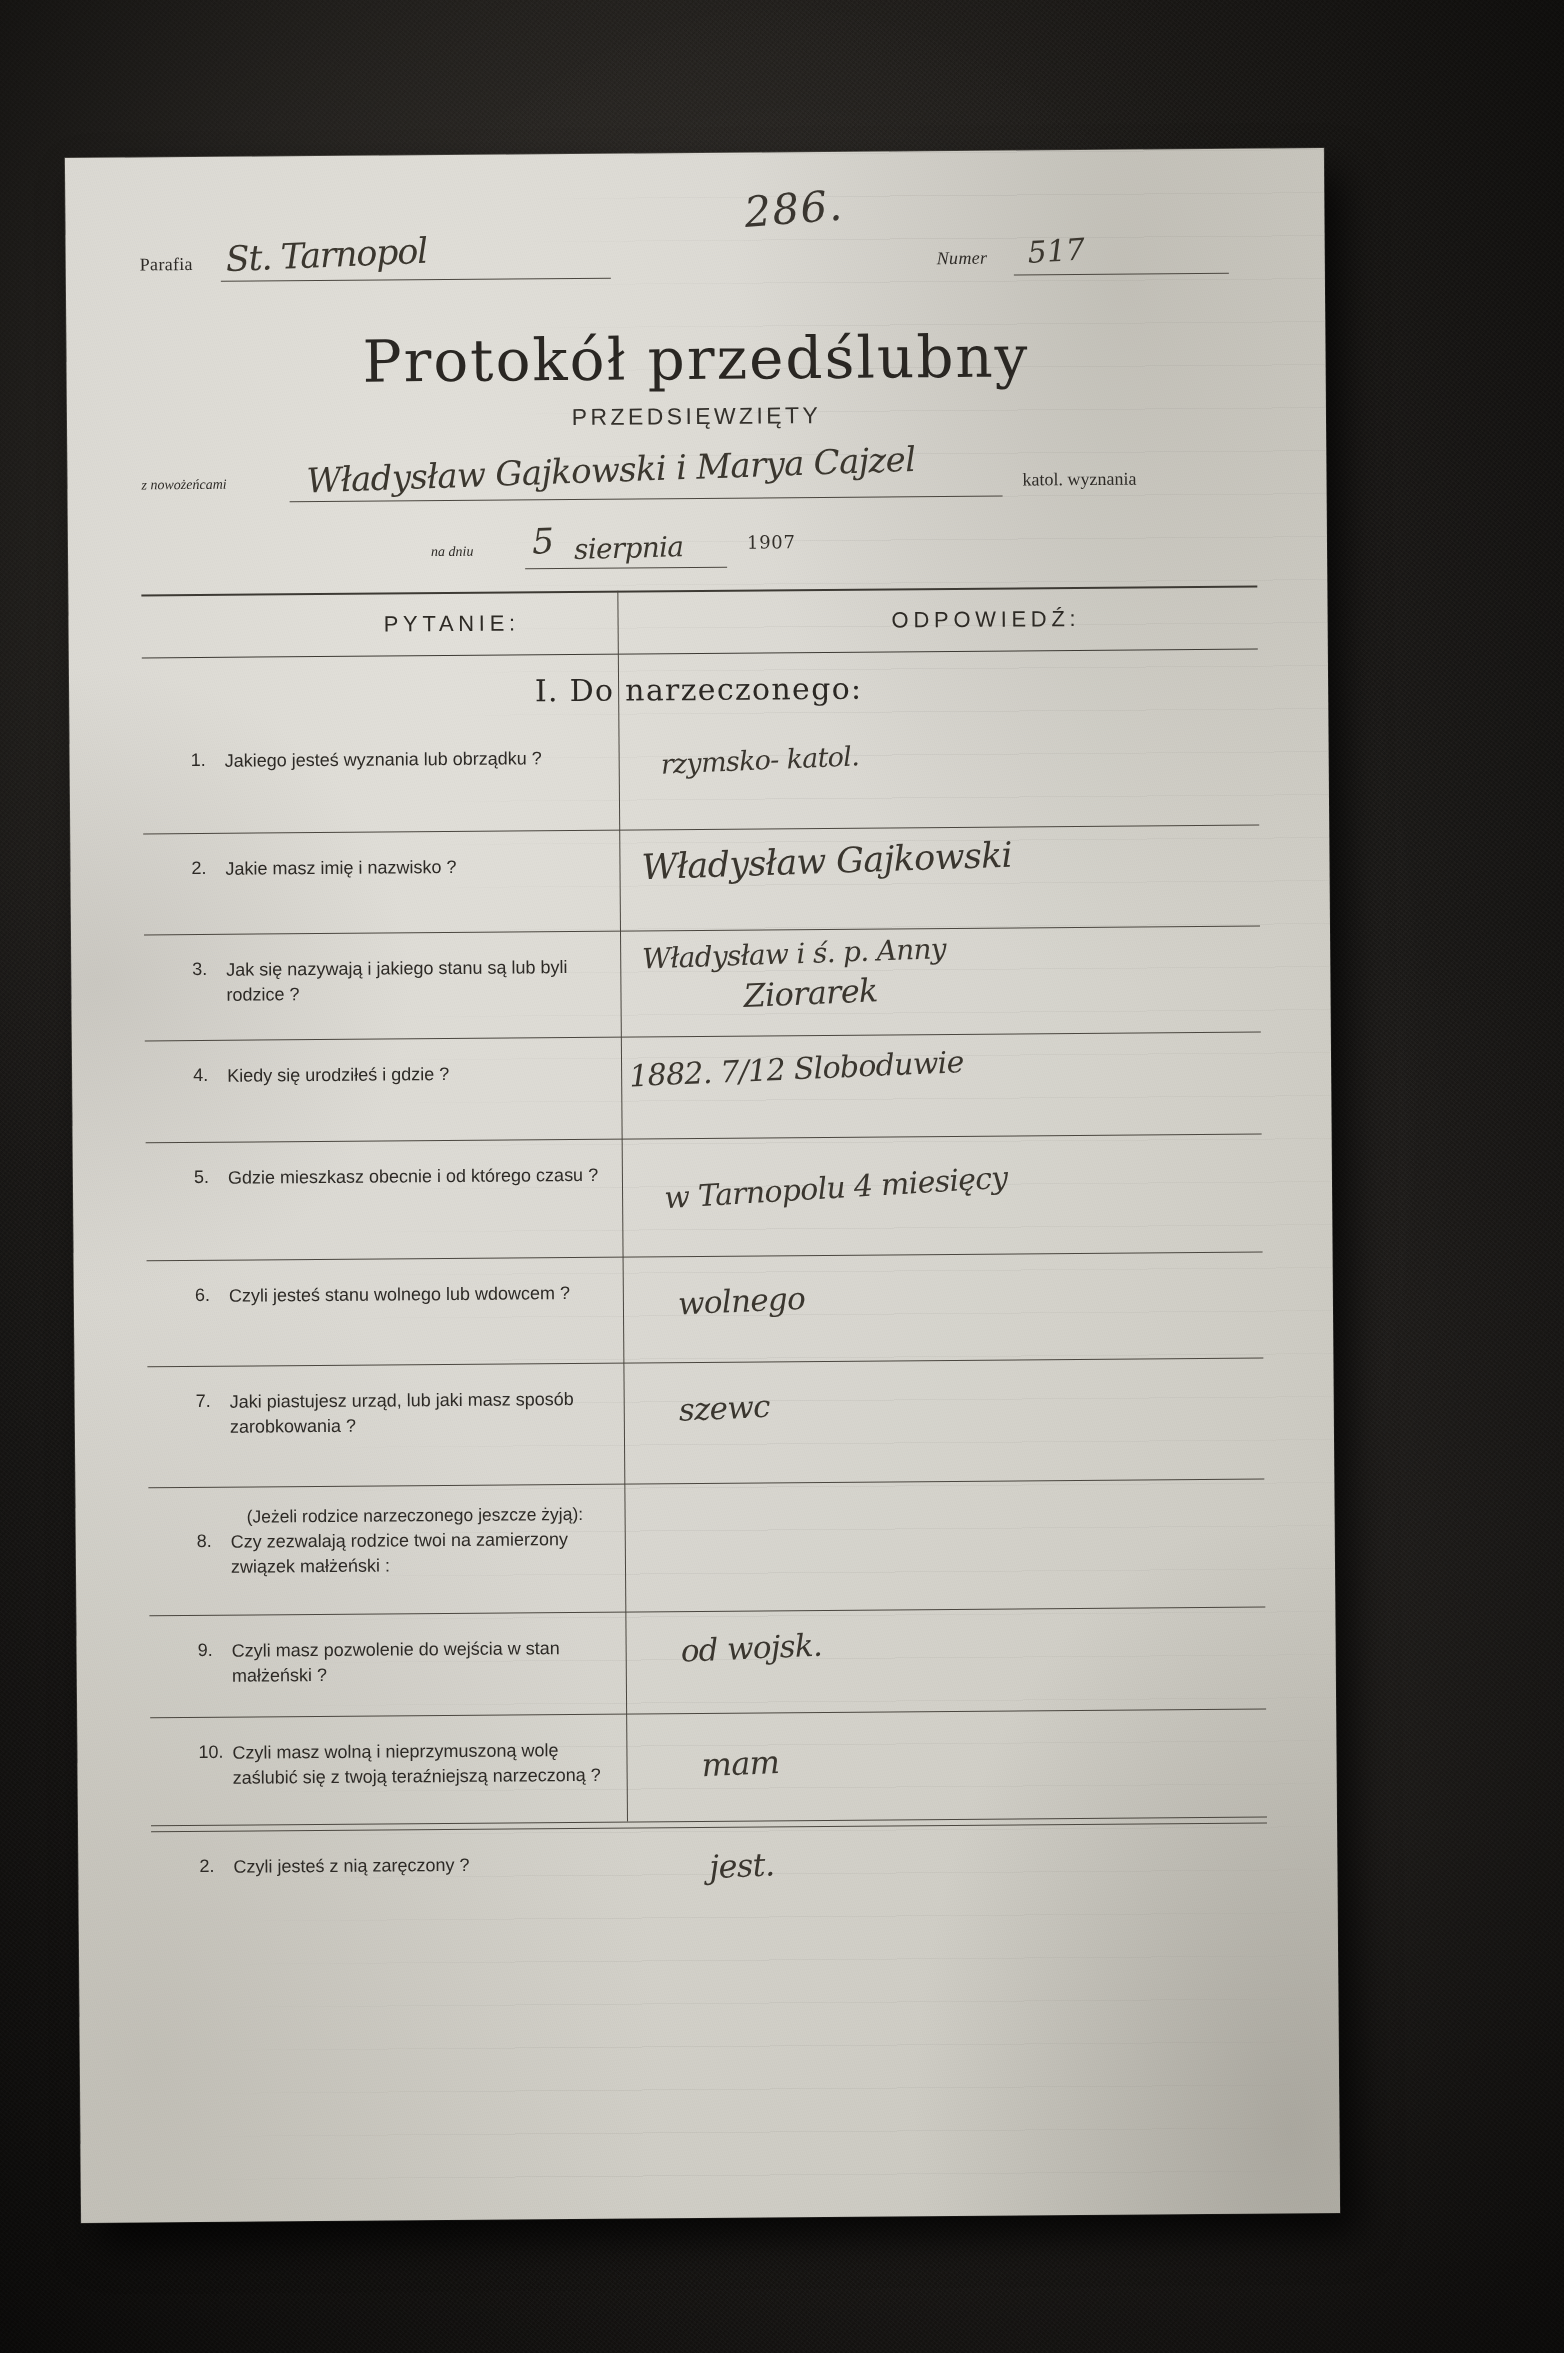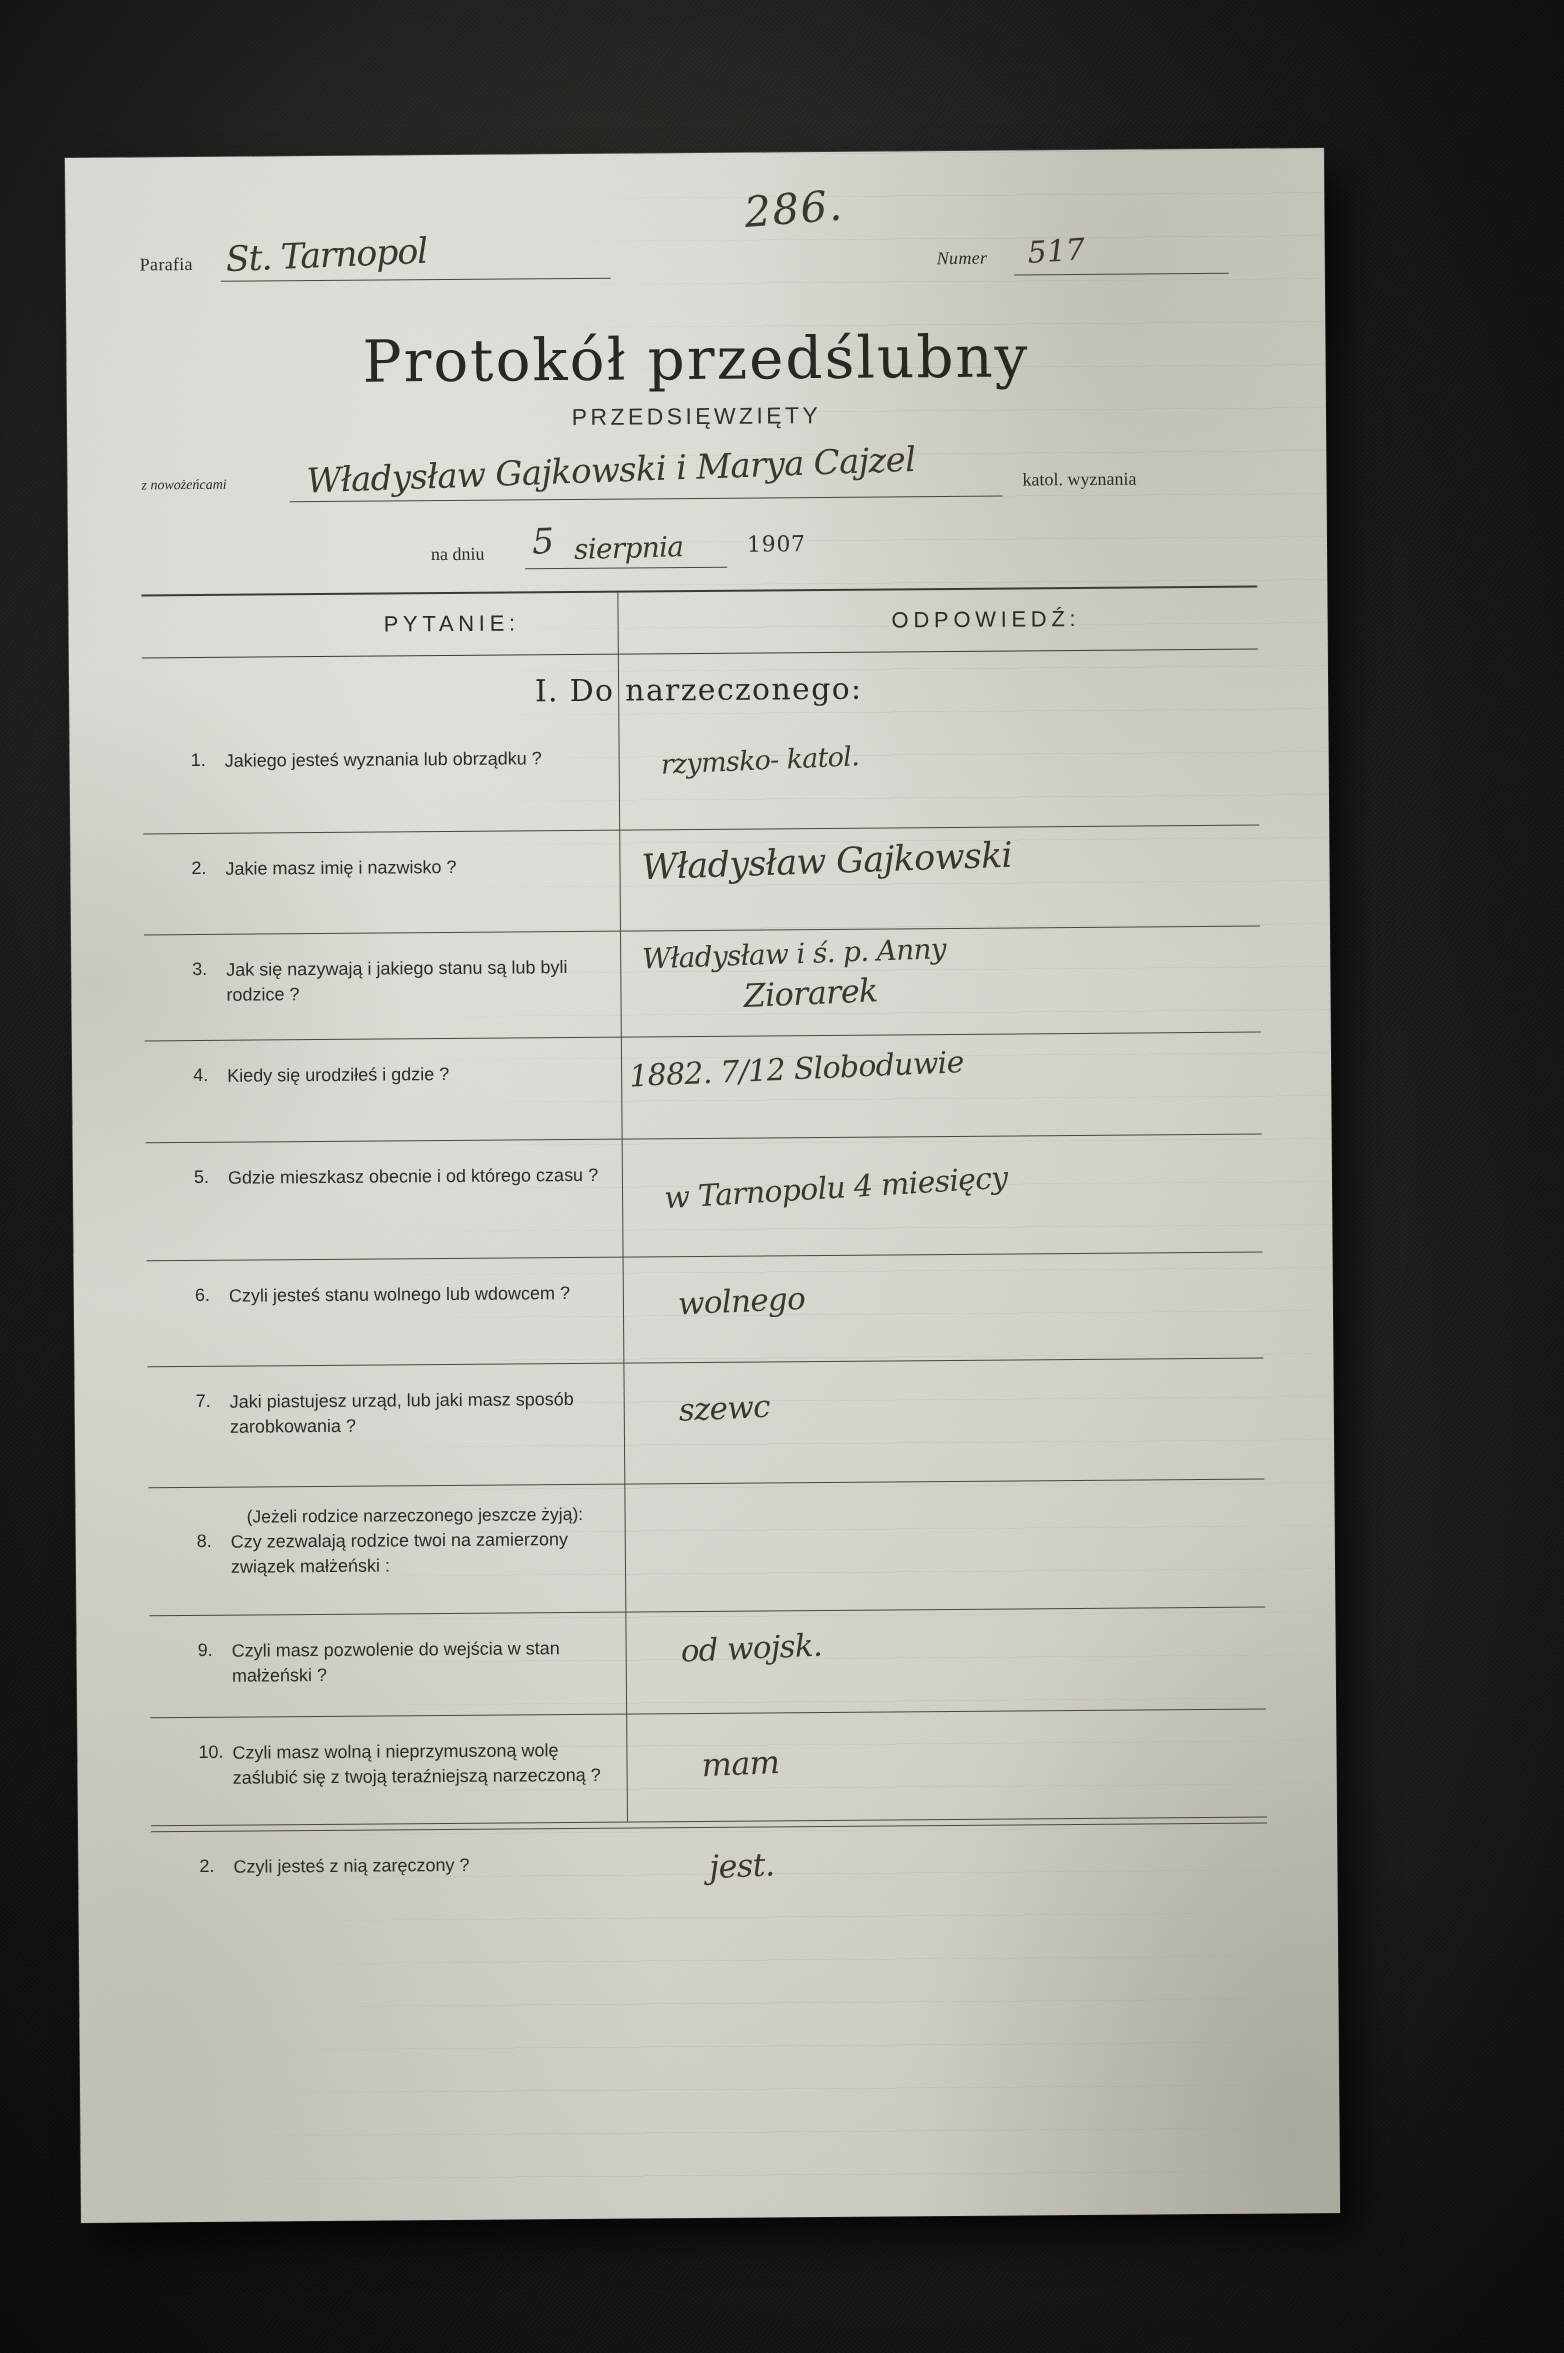--- a/index.html
+++ b/index.html
@@ -208,21 +208,22 @@
 
   .date-row {
     position: absolute;
     left: 0; right: 0;
     top: 371px;
     height: 54px;
   }
   .lbl-date {
     position: absolute;
     left: 363px; top: 17.5px;
-    font-size: 18px;
+    font-size: 14px;
+    font-style: italic;
   }
   .val-date-day {
     position: absolute;
     left: 464px; top: -4px;
     font-family: "DejaVu Serif", serif;
     font-style: italic;
     font-size: 35px;
     color: #3b372f;
     transform: rotate(-2deg);
   }
@@ -238,21 +239,21 @@
   }
   .rule-date {
     position: absolute;
     left: 457px; top: 43px;
     width: 202px;
     border-bottom: 1.3px solid #4a463f;
   }
   .val-year {
     position: absolute;
     left: 679px; top: 8px;
-    font-size: 22px;
+    font-size: 18px;
     font-family: "DejaVu Serif", serif;
     color: #33302b;
     letter-spacing: 0.7px;
     text-align: center;
   }
 
   
   .tbl-top-rule {
     position: absolute;
     left: 73px; top: 437px;

